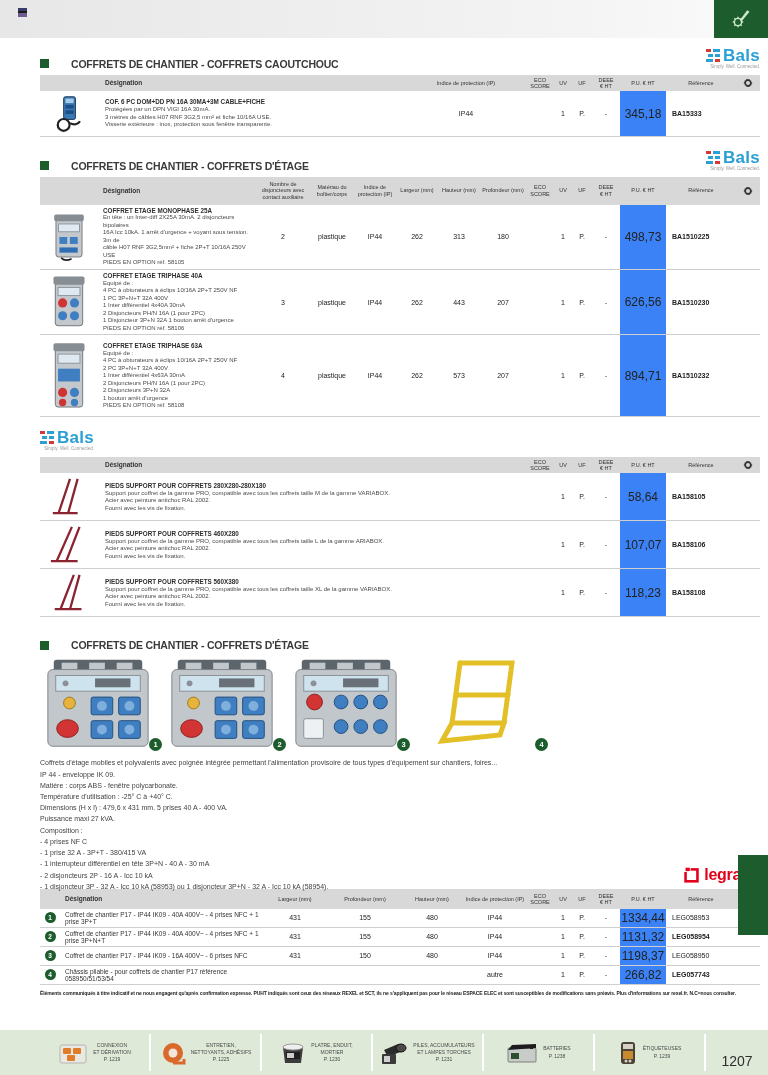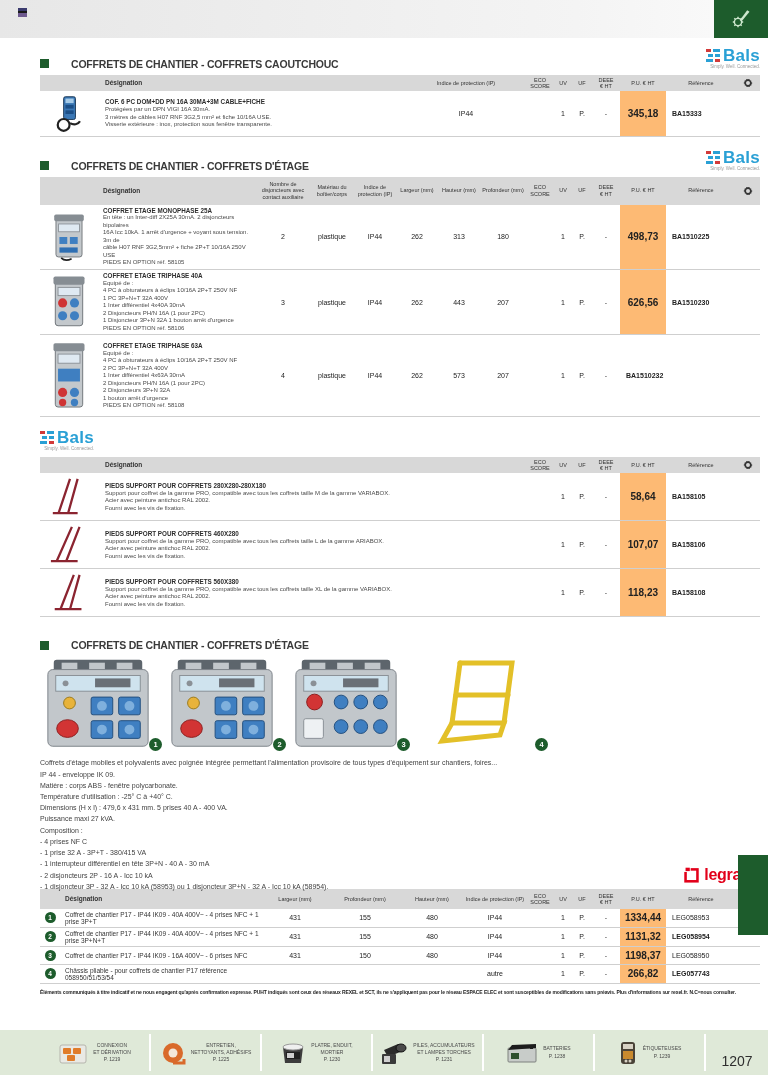--- a/index.html
+++ b/index.html
@@ -34,21 +34,21 @@
   
   .tbl { width:720px; margin-top:5px; font-size:7px; }
   .trow { display:flex; align-items:stretch; border-bottom:1px solid #cfcfcf; background:#fff; }
   .thead { background:#d8d8d8; border-bottom:none; }
   .cell { display:flex; align-items:center; justify-content:center; text-align:center; padding:2px 1px; }
   .thead .cell { font-size:5.5px; color:#333; white-space:pre-line; line-height:1.15; }
   .c-des { flex-direction:column; align-items:flex-start; justify-content:center; text-align:left; padding-left:5px; }
   .thead .c-des { font-size:6.5px; font-weight:bold; }
   .des-title { font-size:6.3px; font-weight:bold; color:#2d2d2d; line-height:1.25; }
   .des-text { font-size:6px; color:#4a4a4a; line-height:1.25; white-space:pre-line; }
-  .pu-cell { background:#fdba74; font-weight:bold; font-size:10px; }
+  .pu-cell { background:#3b82f6; font-weight:normal; font-size:12px; }
   .thead .pu-cell { background:transparent; font-weight:normal; font-size:5.5px; }
   .ref-cell { font-weight:bold; font-size:7px; justify-content:flex-start; padding-left:6px; text-align:left; }
   .ref-normal { font-weight:normal; }
   .gear { width:12px; height:12px; }
 
   .c-eco{width:28px}.c-uv{width:18px}.c-uf{width:20px}.c-deee{width:28px}.c-pu{width:46px}.c-ref{width:70px}.c-gear{width:24px}
   .t1 .c-img{width:60px}.t1 .c-des{flex:1}.t1 .c-ip{width:120px}
   .t2 .c-img{width:58px}.t2 .c-des{width:158px}.t2 .c-disj{width:54px}.t2 .c-mat{width:44px}.t2 .c-ip{width:42px}.t2 .c-l{width:42px}.t2 .c-h{width:42px}.t2 .c-p{width:46px}
   .t3 .c-img{width:60px}.t3 .c-des{flex:1}
   .t4 .c-n{width:20px}.t4 .c-des{width:200px; font-size:6.5px; color:#333;}.t4 .c-l{width:70px}.t4 .c-p{width:70px}.t4 .c-h{width:64px}.t4 .c-ip{width:62px}
@@ -312,20 +312,21 @@
       <div class="cell c-disj">4</div>
       <div class="cell c-mat">plastique</div>
       <div class="cell c-ip">IP44</div>
       <div class="cell c-l">262</div>
       <div class="cell c-h">573</div>
       <div class="cell c-p">207</div>
       <div class="cell c-eco"></div>
       <div class="cell c-uv">1</div>
       <div class="cell c-uf">P.</div>
       <div class="cell c-deee">-</div>
+      <div class="cell c-pu pu-cell">894,71</div>
       <div class="cell c-ref ref-cell">BA1510232</div>
       <div class="cell c-gear"></div>
     </div>
   </div>
 
   <div class="sec-head" style="margin-top:12px;">
     <div class="bals">
       <div class="bals-row">
         <svg width="14" height="15" viewBox="0 0 14 15">
           <rect x="0" y="1" width="5" height="3" fill="#d23a3a"></rect>

